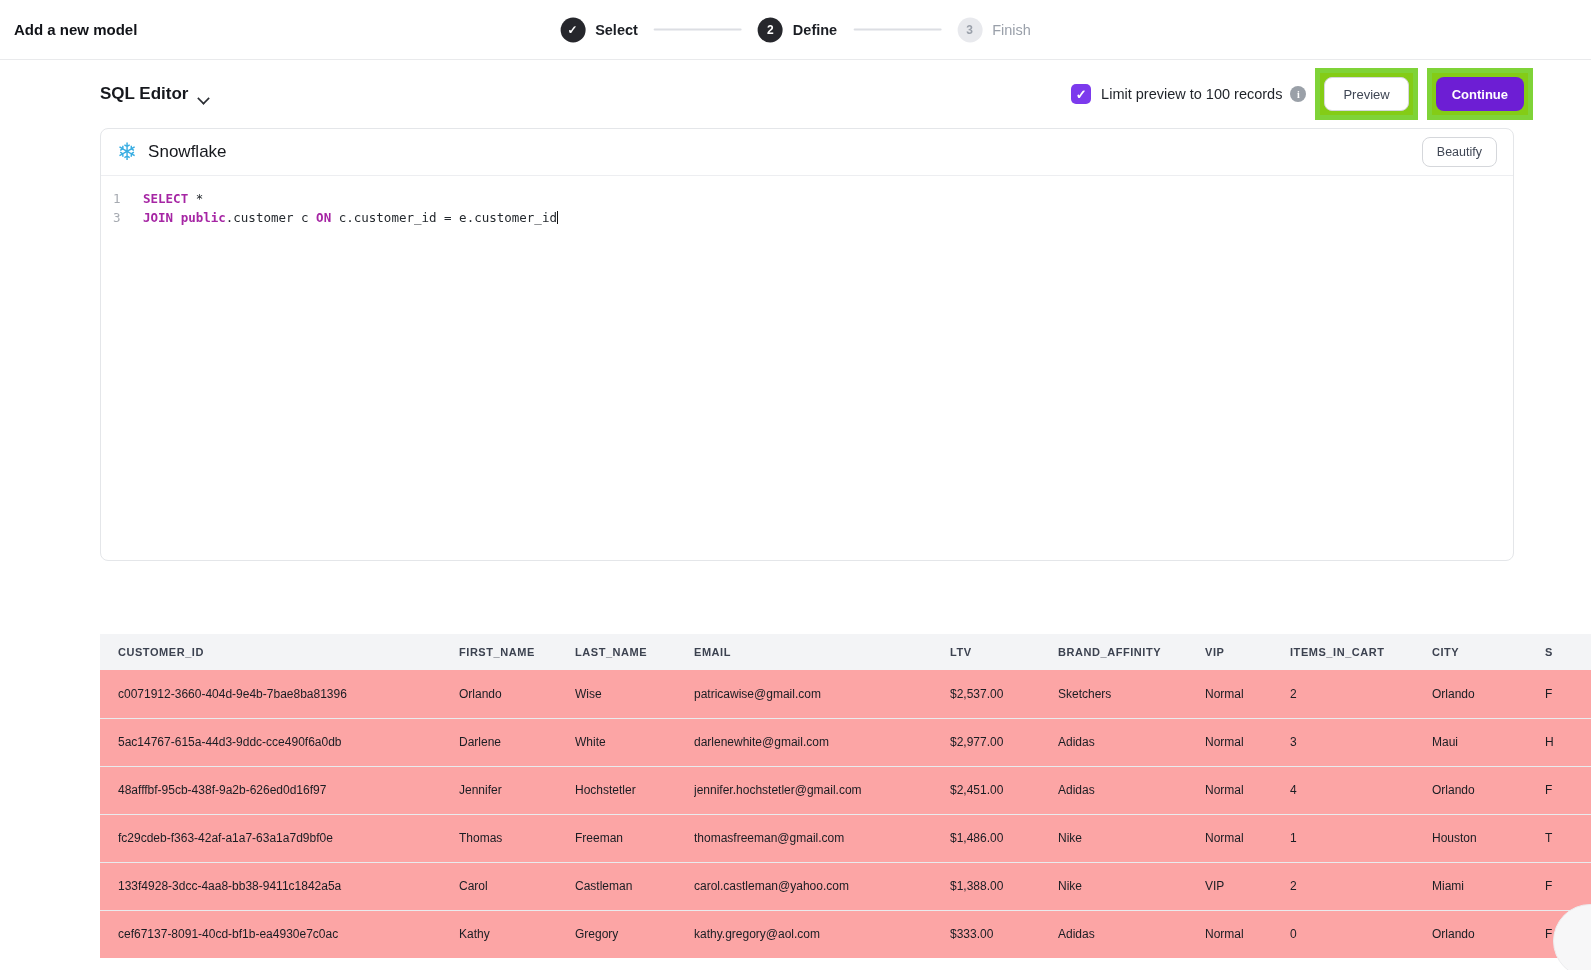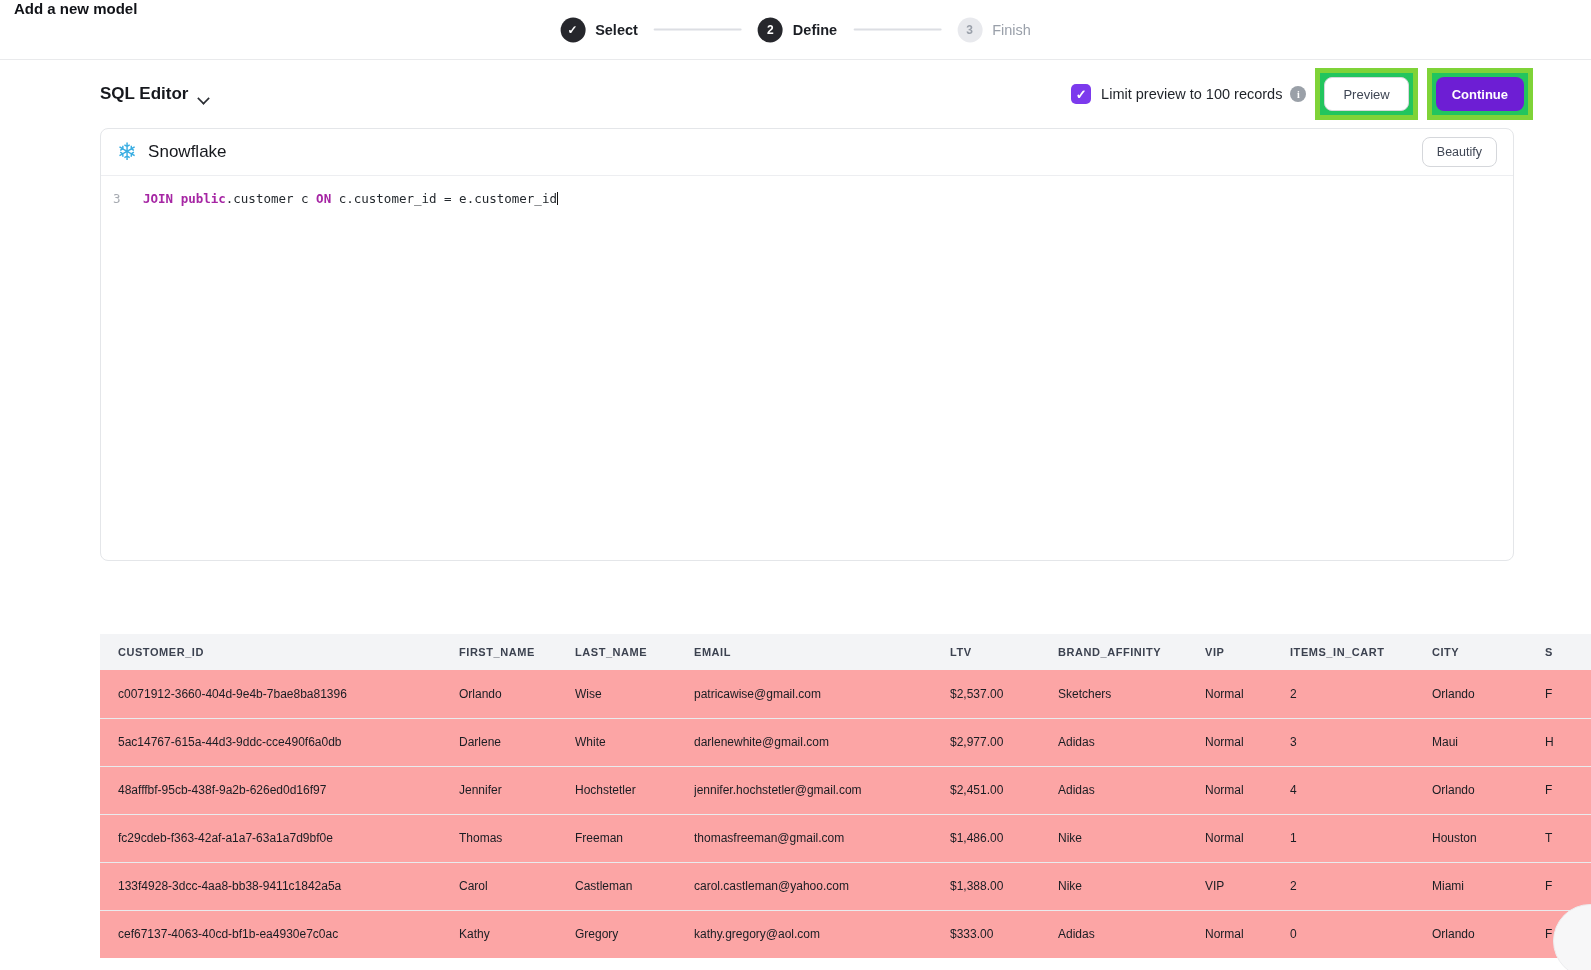--- a/index.html
+++ b/index.html
@@ -1,20 +1,20 @@
 <!DOCTYPE html>
 <html><head>
 <meta charset="utf-8">
 <style>
   * { margin:0; padding:0; box-sizing:border-box; }
   html,body { width:1591px; height:970px; background:#fff; overflow:hidden;
     font-family:"Liberation Sans", sans-serif; color:#16181d; position:relative; }
 
   
-  .topbar { height:60px; border-bottom:1px solid #e9eaec; display:flex; align-items:flex-start;
+  .topbar { height:60px; border-bottom:1px solid #e9eaec; display:flex; align-items:center;
     padding-left:14px; position:relative; background:#fff; }
   .title { font-size:15px; font-weight:700; color:#111318; }
   .stepper { position:absolute; left:50%; top:50%; transform:translate(-50%,-50%);
     display:flex; align-items:center; white-space:nowrap; }
   .step { display:flex; align-items:center; }
   .step-circle { width:25px; height:25px; border-radius:50%; display:flex; align-items:center;
     justify-content:center; font-size:12px; font-weight:600; }
   .step-circle.done, .step-circle.active { background:#26272c; color:#fff; }
   .step-circle.upcoming { background:#e8e9ed; color:#9aa0aa; }
   .step-label { margin-left:10px; font-size:14.5px; font-weight:600; color:#1b1e24; }
@@ -28,21 +28,21 @@
   .chevron { margin-left:10px; width:11px; height:11px; border-right:2px solid #2a2d33;
     border-bottom:2px solid #2a2d33; transform:rotate(45deg) scale(.8); margin-top:-4px; }
   .toolbar-right { margin-left:auto; display:flex; align-items:center; }
   .checkbox { width:20px; height:20px; border-radius:5px; background:#7c3aed; color:#fff;
     display:flex; align-items:center; justify-content:center; font-size:13px; font-weight:700;
     margin-right:10px; cursor:pointer; }
   .limit-label { font-size:14.5px; color:#1f2329; }
   .info-icon { width:16px; height:16px; border-radius:50%; background:#9aa0a8; color:#fff;
     font-size:10px; font-weight:700; display:flex; align-items:center; justify-content:center;
     margin-left:8px; font-family:"Liberation Serif", serif; }
-  .hl-box { border:5px solid #7fd338; padding:4px; margin-left:9px; background:#22c55e; }
+  .hl-box { border:5px solid #7fd338; padding:4px; margin-left:9px; background:#84cc16; }
   .btn { height:34px; border-radius:8px; font-size:13px; cursor:pointer;
     font-family:"Liberation Sans", sans-serif; display:inline-flex; align-items:center; }
   .btn-secondary { background:#fff; border:1px solid #d5d7db; color:#3f4654; padding:0 18px; font-weight:500; }
   .btn-primary { background:#6d1ed4; border:none; color:#fff; padding:0 16px; font-weight:600; }
 
   
   .panel { margin-left:100px; width:1414px; height:433px; border:1px solid #e4e6e9;
     border-radius:8px; background:#fff; }
   .panel-head { height:47px; display:flex; align-items:center; padding:0 16px;
     border-bottom:1px solid #edeef1; }
@@ -115,20 +115,21 @@
   </div>
 </div>
 
 <div class="panel">
   <div class="panel-head">
     <span class="snowflake-icon">❄</span>
     <span class="connector-name">Snowflake</span>
     <button class="beautify">Beautify</button>
   </div>
   <div class="code">
+      <div class="code-line"><span class="lineno">1</span><span class="kw">SELECT</span><span class="pl"> *</span></div>
       <div class="code-line"><span class="lineno">3</span><span class="kw">JOIN</span><span class="pl"> </span><span class="kw">public</span><span class="pl">.customer c </span><span class="kw">ON</span><span class="pl"> c.customer_id = e.customer_id</span><span class="caret"></span></div>
     </div>
 </div>
 
 <div class="tablewrap">
   <table>
     <colgroup>
         <col style="width: 359px;">
         <col style="width: 116px;">
         <col style="width: 119px;">
@@ -209,21 +210,21 @@
           <td>Castleman</td>
           <td>carol.castleman@yahoo.com</td>
           <td>$1,388.00</td>
           <td>Nike</td>
           <td>VIP</td>
           <td>2</td>
           <td>Miami</td>
           <td>F</td>
         </tr>
         <tr>
-          <td>cef67137-4063-40cd-bf1b-ea4930e7c0ac</td>
+          <td>cef67137-8091-40cd-bf1b-ea4930e7c0ac</td>
           <td>Kathy</td>
           <td>Gregory</td>
           <td>kathy.gregory@aol.com</td>
           <td>$333.00</td>
           <td>Adidas</td>
           <td>Normal</td>
           <td>0</td>
           <td>Orlando</td>
           <td>F</td>
         </tr>

